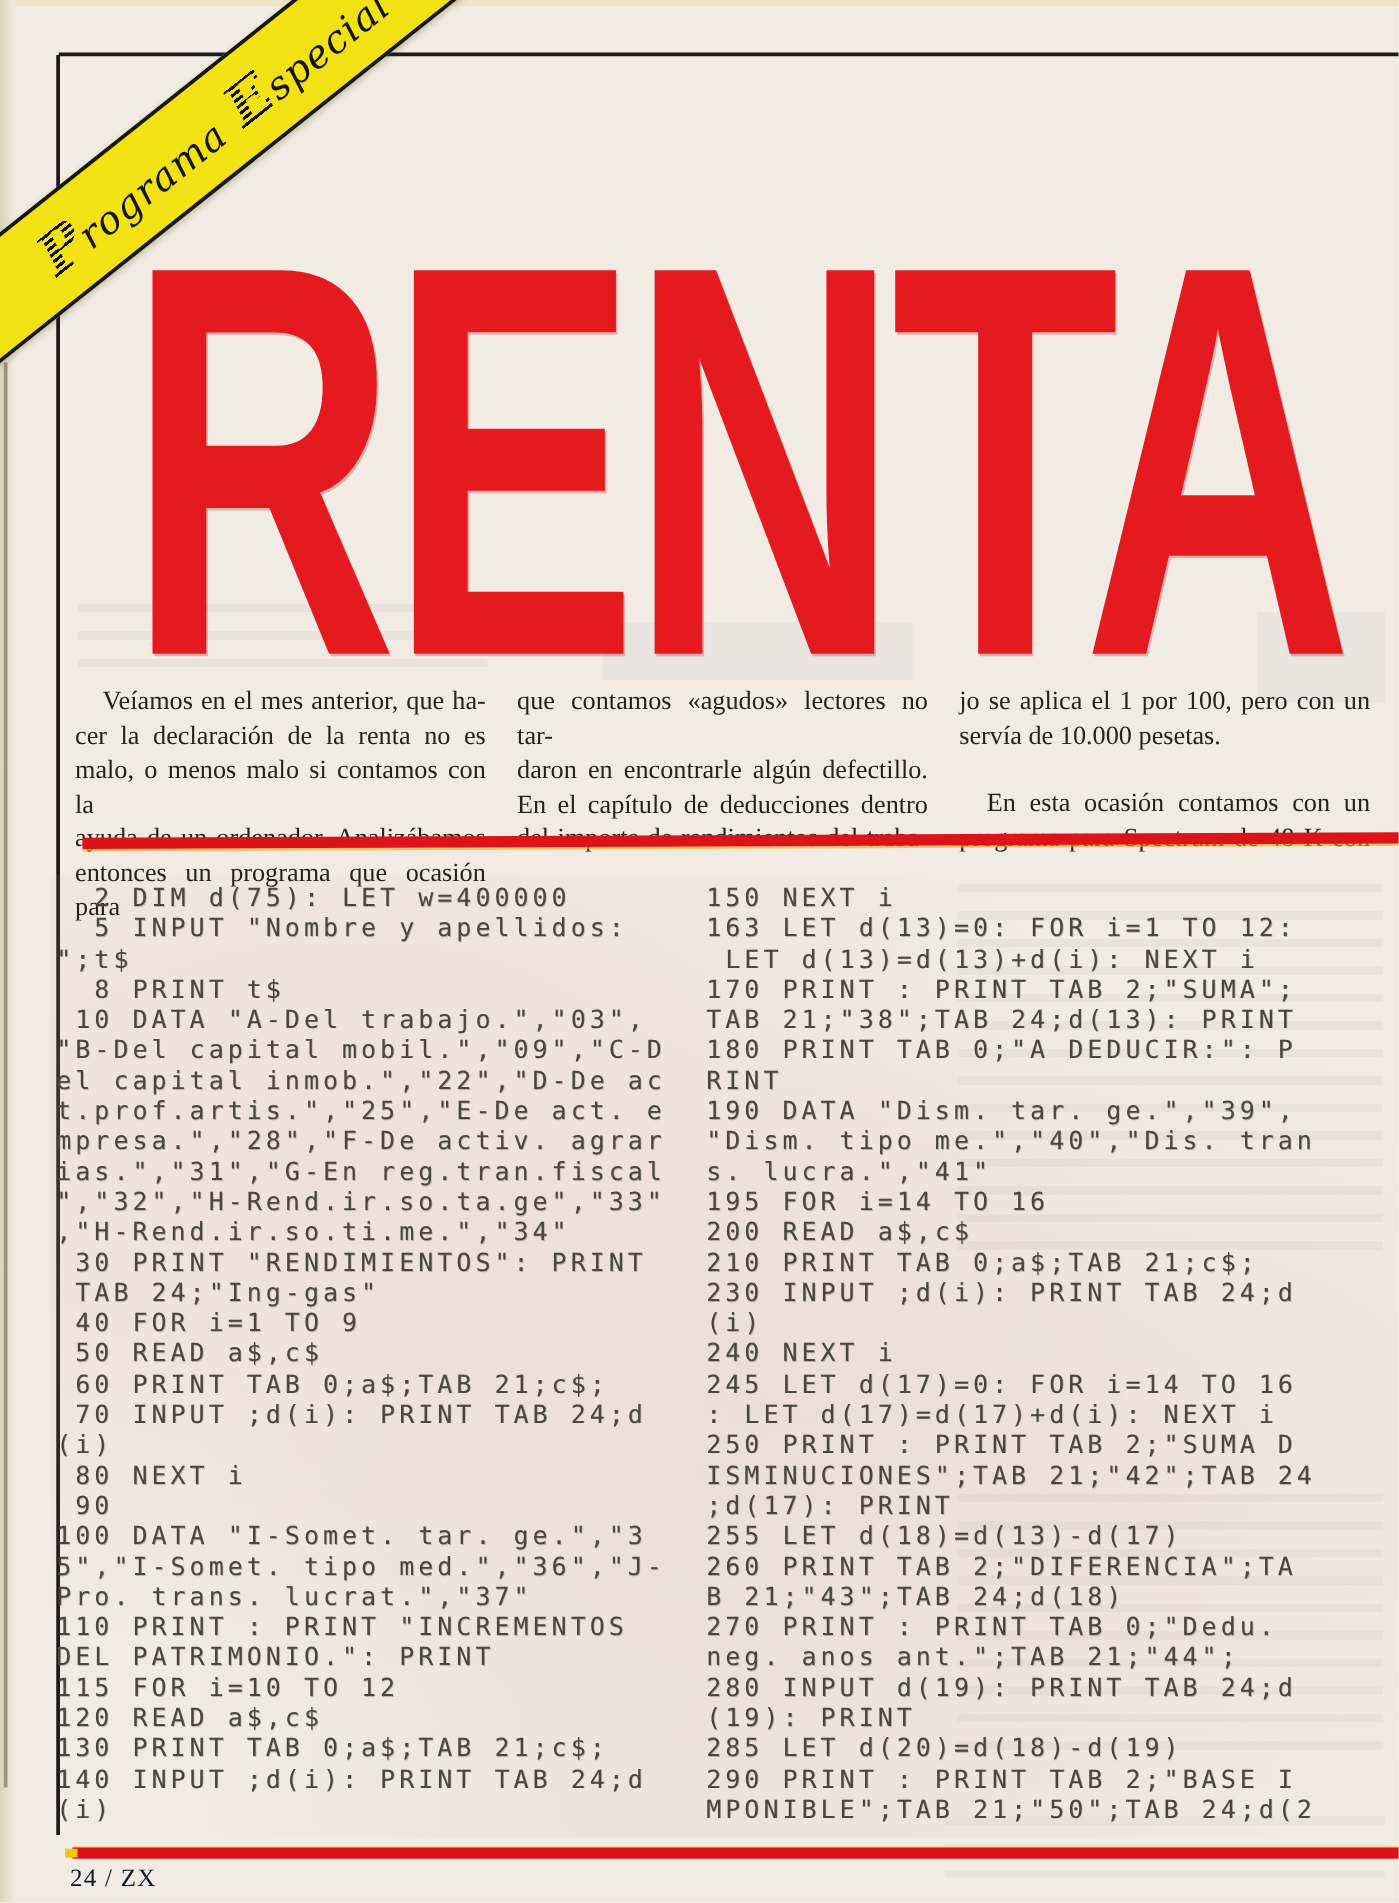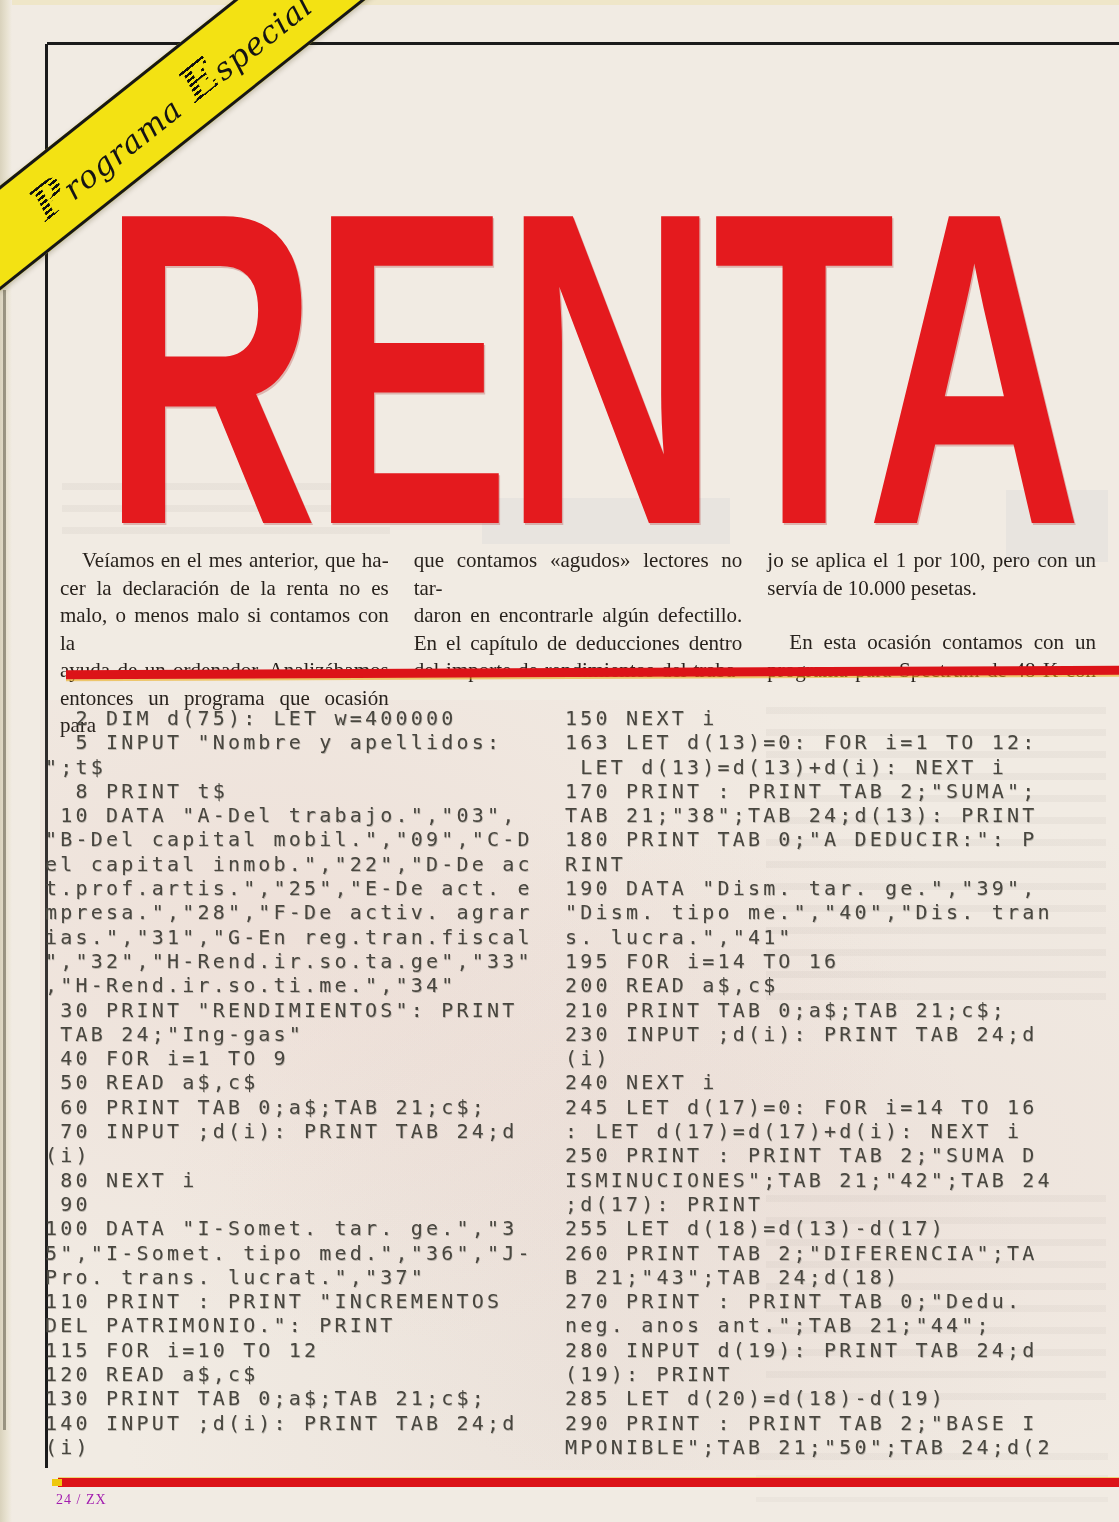--- a/index.html
+++ b/index.html
@@ -64,21 +64,21 @@
   
   .code{position:absolute;left:45px;top:706px;width:1065px;display:flex;gap:15px;
     font-family:"DejaVu Sans Mono", monospace;font-size:20px;line-height:24.3px;
     letter-spacing:3.2px;color:#48463f;
     text-shadow:0.6px 0.6px 0 rgba(90,86,78,.35);}
   .code-col{white-space:pre;overflow:visible;}
   .code-col-left{width:505px;}
   .code-col-right{width:545px;}
   .code-line{white-space:pre;height:24.3px;}
 
-  .footer{position:absolute;left:56px;top:1492px;font-size:14px;color:#a21caf;
+  .footer{position:absolute;left:56px;top:1492px;font-size:20px;color:#0f172a;
     font-family:"Liberation Serif", serif;letter-spacing:1px;}
 </style>
 </head>
 <body>
 
 <div class="page">
 
   <div class="top-edge"></div>
   <div class="page-edge"></div>
   <div class="page-edge-line"></div>

